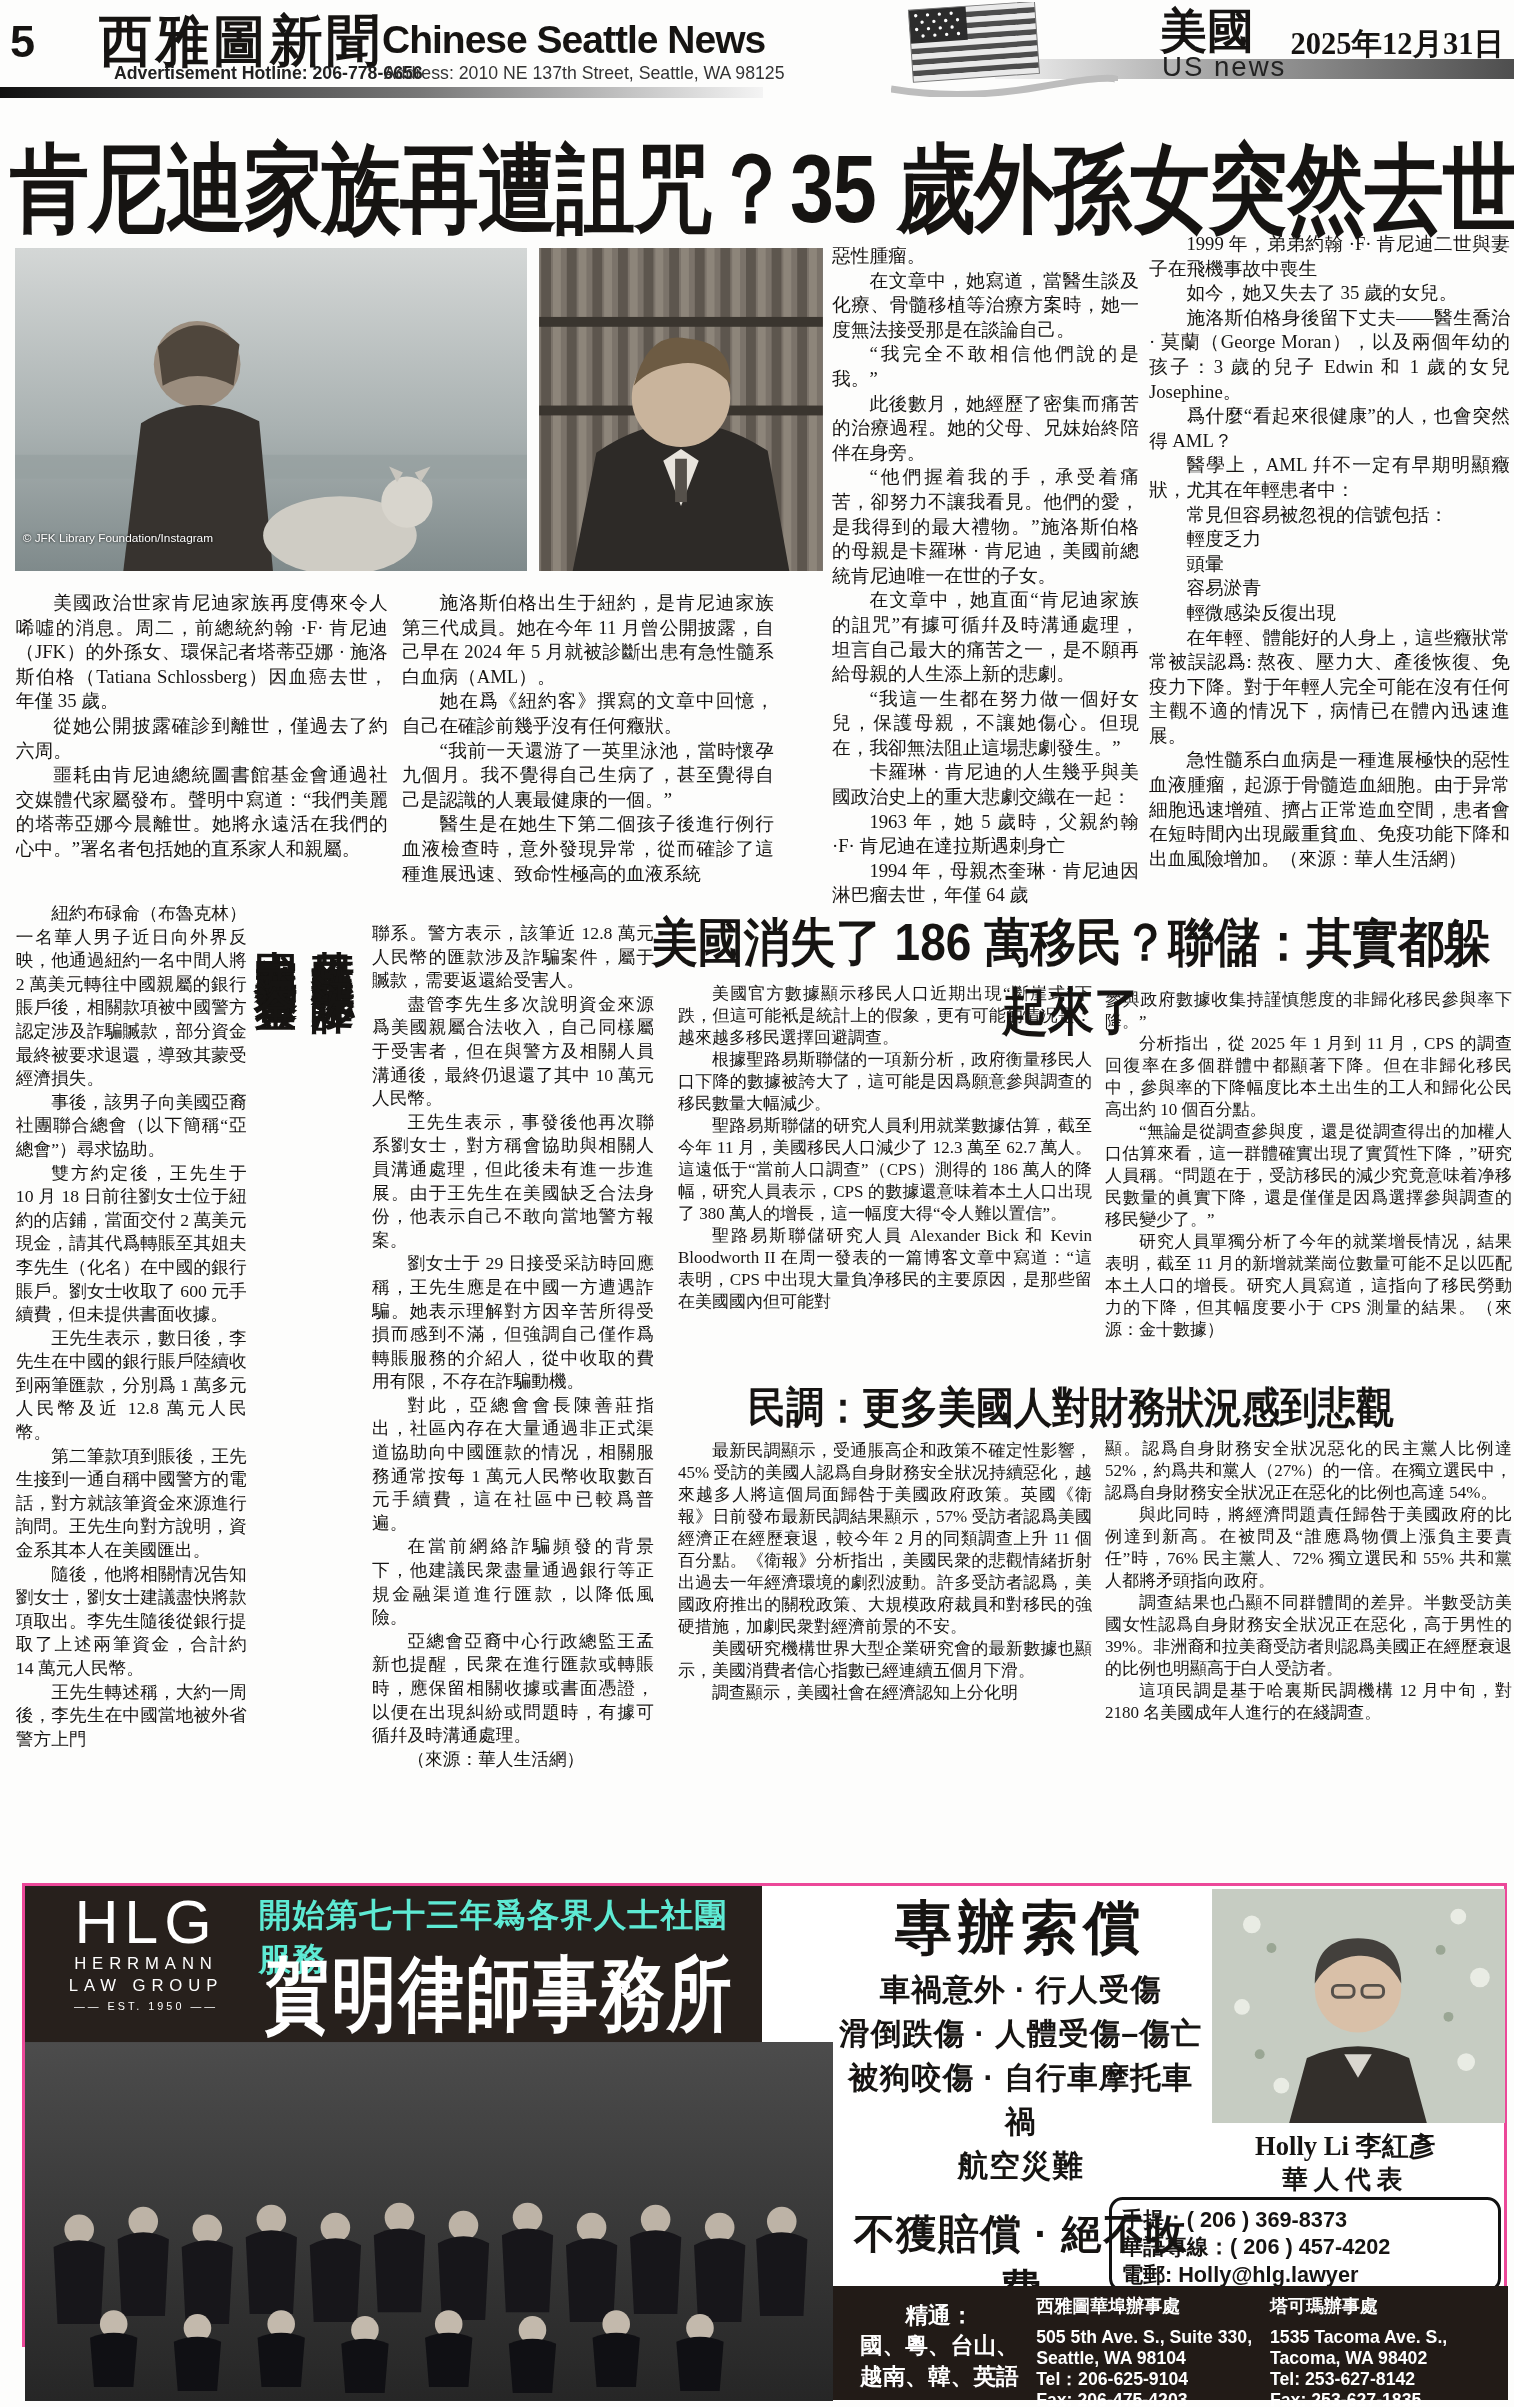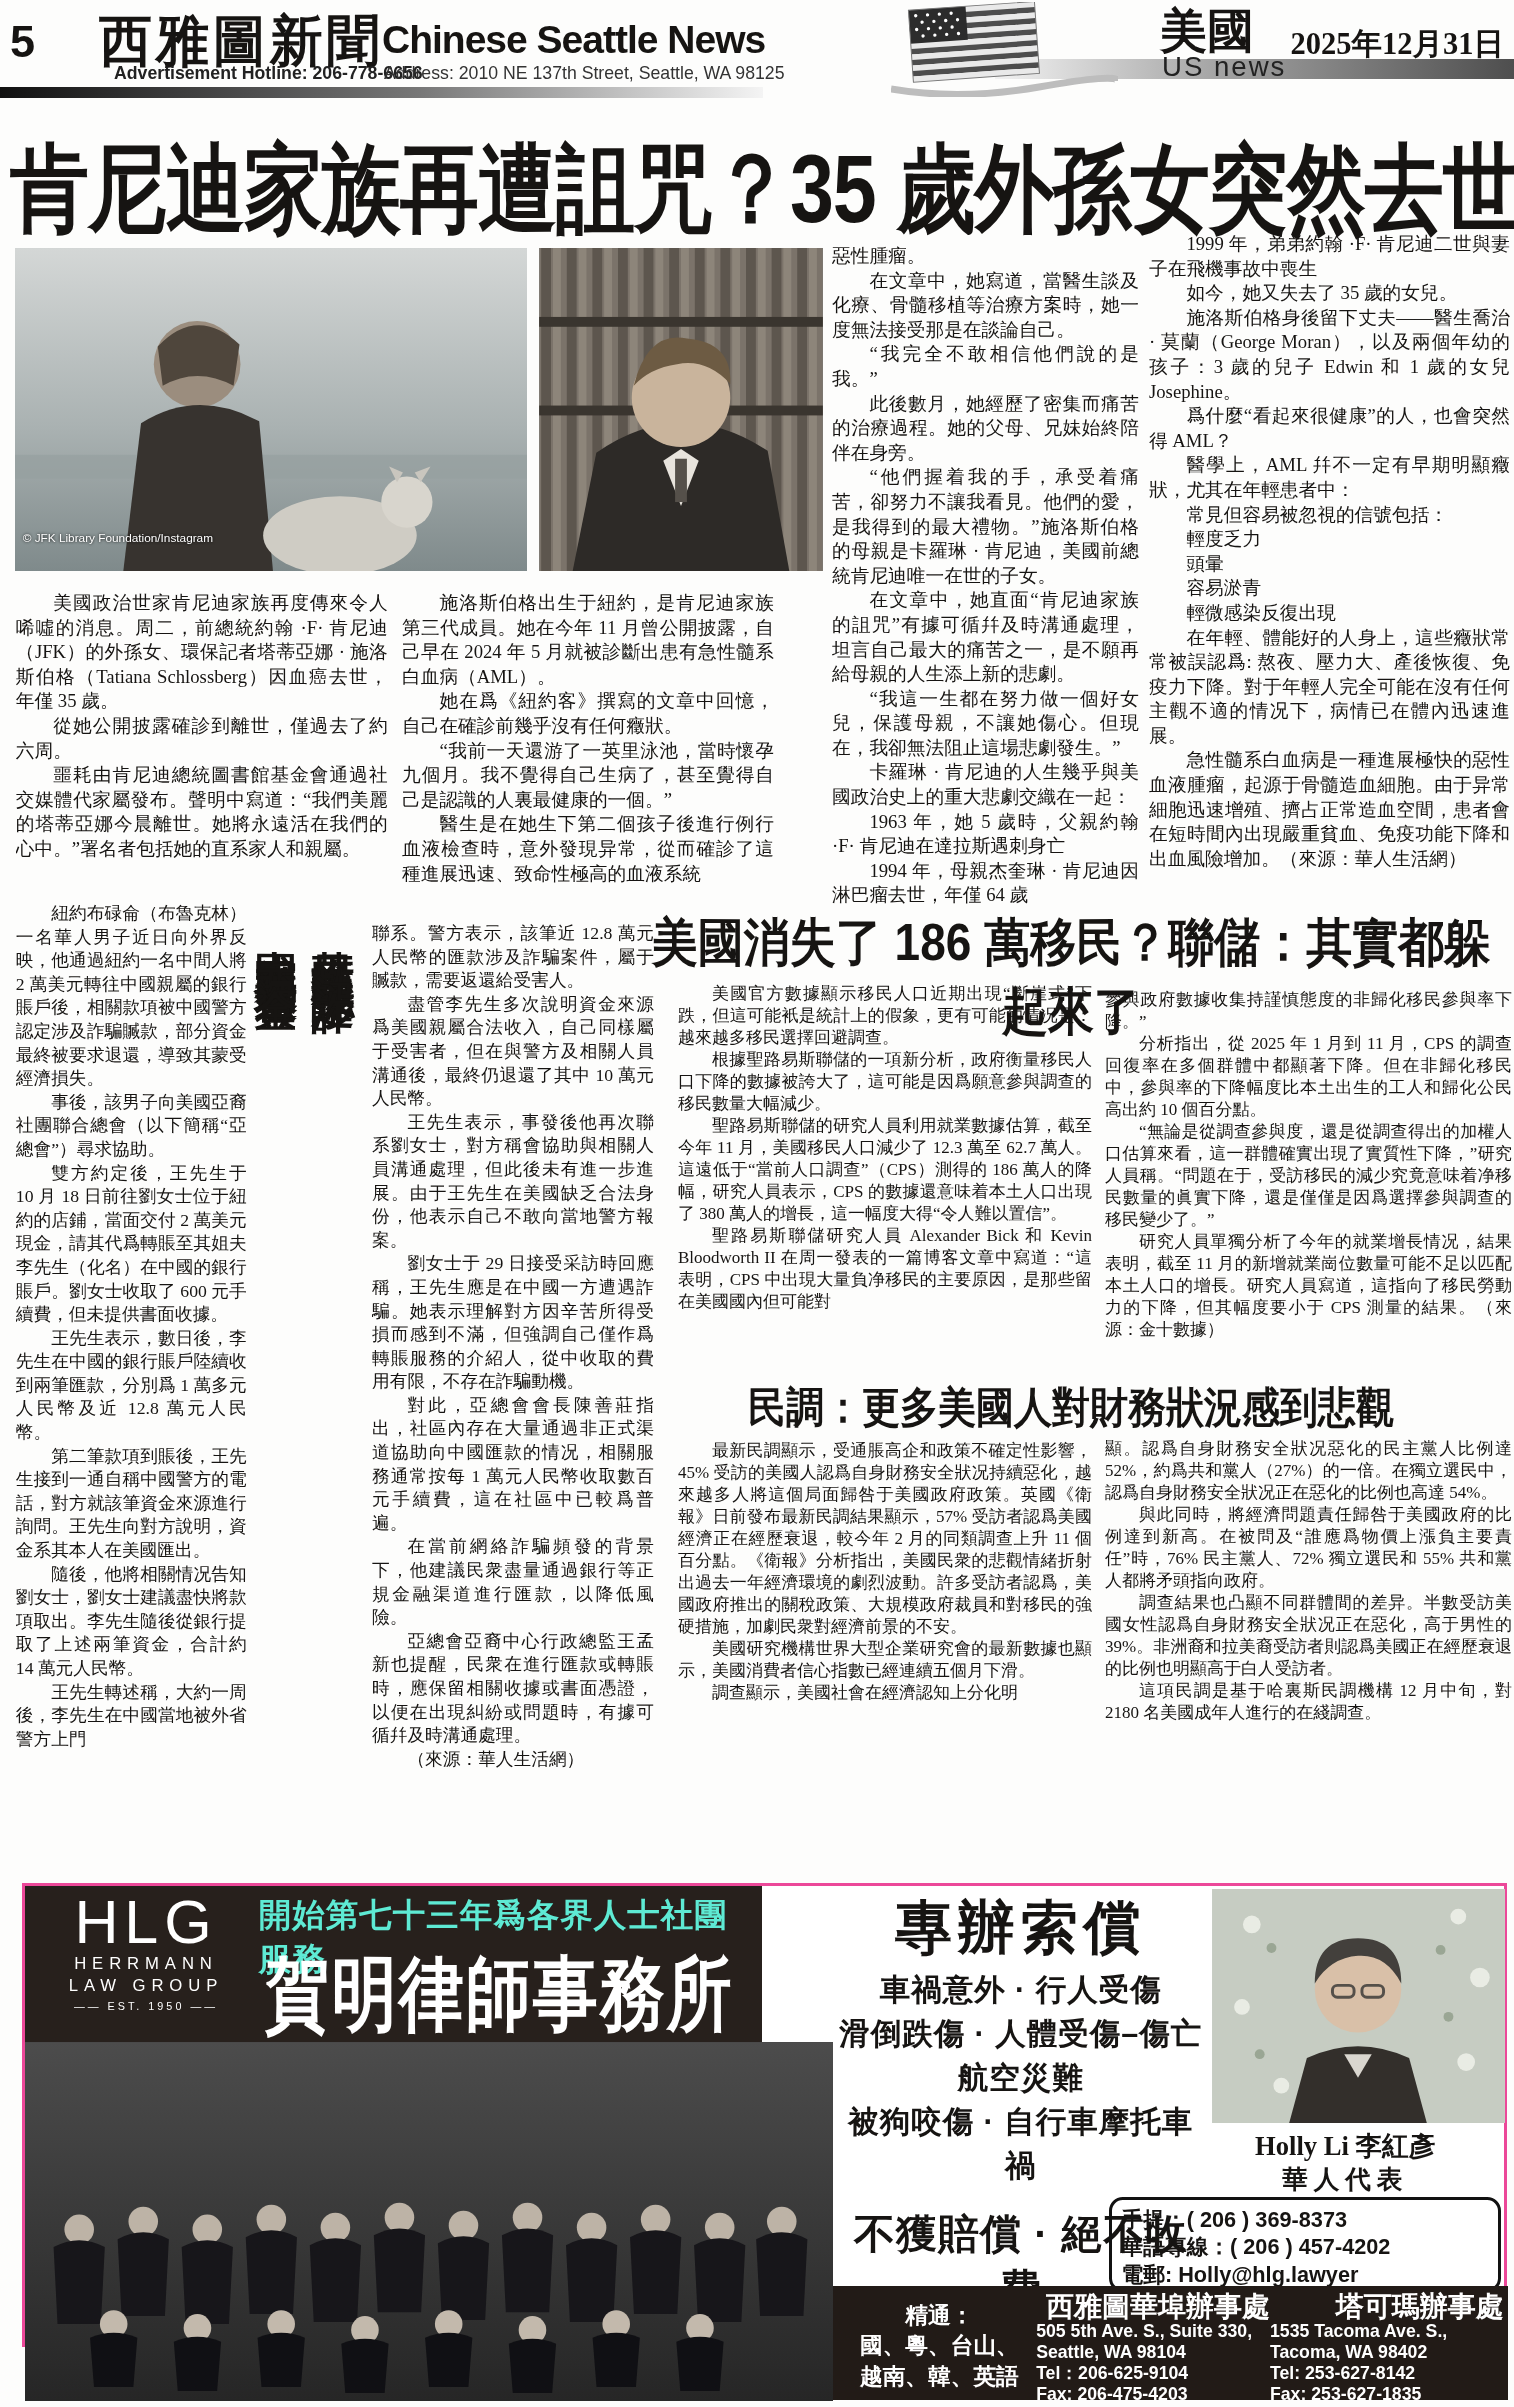--- a/index.html
+++ b/index.html
@@ -53,21 +53,21 @@
   .ad-promise{font:900 41px "Liberation Sans","DejaVu Sans",sans-serif;margin-top:19.7px;letter-spacing:1px;}
   .ad-practice{font:400 33px "Liberation Serif",serif;line-height:55px;margin-top:19.7px;letter-spacing:3.9px;}
   .ad-right-photo{left:1187px;top:3px;width:293px;height:234px;background:#c9cec6;}
   .holly-name{left:1162px;top:242px;width:317px;text-align:center;font:700 26.6px "Liberation Serif",serif;}
   .holly-title{left:1162px;top:276px;width:317px;text-align:center;font:700 25.6px "Liberation Serif",serif;letter-spacing:5.9px;}
   .contact-box{left:1084px;top:311px;width:392px;height:95px;border:3px solid #111;border-radius:13.8px;box-sizing:border-box;
     padding:5.9px 9.9px;font:700 21.7px "Liberation Sans",sans-serif;line-height:27.6px;}
   .ad-strip{left:808px;top:400px;width:675px;height:114px;background:#221b17;color:#fff;display:flex;box-sizing:border-box;padding:7.9px 3.9px 3.9px 9.9px;}
   .strip-langs{width:197px;text-align:center;font:700 22.7px "Liberation Sans",sans-serif;line-height:30.5px;padding-top:5.9px;}
   .strip-office{width:238px;font:700 17.7px "Liberation Sans",sans-serif;line-height:20.7px;}
-  .strip-office .office-title{font-size:28px;line-height:25.6px;margin-bottom:2px;text-align:right;}
+  .strip-office .office-title{font-size:18px;line-height:25.6px;margin-bottom:8px;}
 </style>
 </head>
 <body>
 
 <div id="canvas">
 
   <div class="abs page-num">5</div>
   <div class="abs masthead-cn">西雅圖新聞</div>
   <div class="abs masthead-en">Chinese Seattle News</div>
   <div class="abs hotline">Advertisement Hotline: 206-778-6656</div>
@@ -304,22 +304,22 @@
         <use href="#sit" x="600" y="286"></use>
           <use href="#sit" x="685" y="290"></use>
       </svg>
     </div>
 
     <div class="abs ad-mid">
       <div class="ad-claims-title">專辦索償</div>
       <div>
           <div class="ad-service">車禍意外 · 行人受傷</div>
           <div class="ad-service">滑倒跌傷 · 人體受傷–傷亡</div>
+          <div class="ad-service">被狗咬傷 · 自行車摩托車禍</div>
           <div class="ad-service">航空災難</div>
-          <div class="ad-service">被狗咬傷 · 自行車摩托車禍</div>
         </div>
       <div class="ad-promise">不獲賠償 · 絕不收費</div>
       <div>
           <div class="ad-practice">移民 · 婚姻糾紛</div>
         </div>
     </div>
 
     <div class="abs ad-right-photo">
       <svg width="293" height="234" viewBox="0 0 297 238">
         <rect width="297" height="238" fill="#c6ccc2"></rect>

